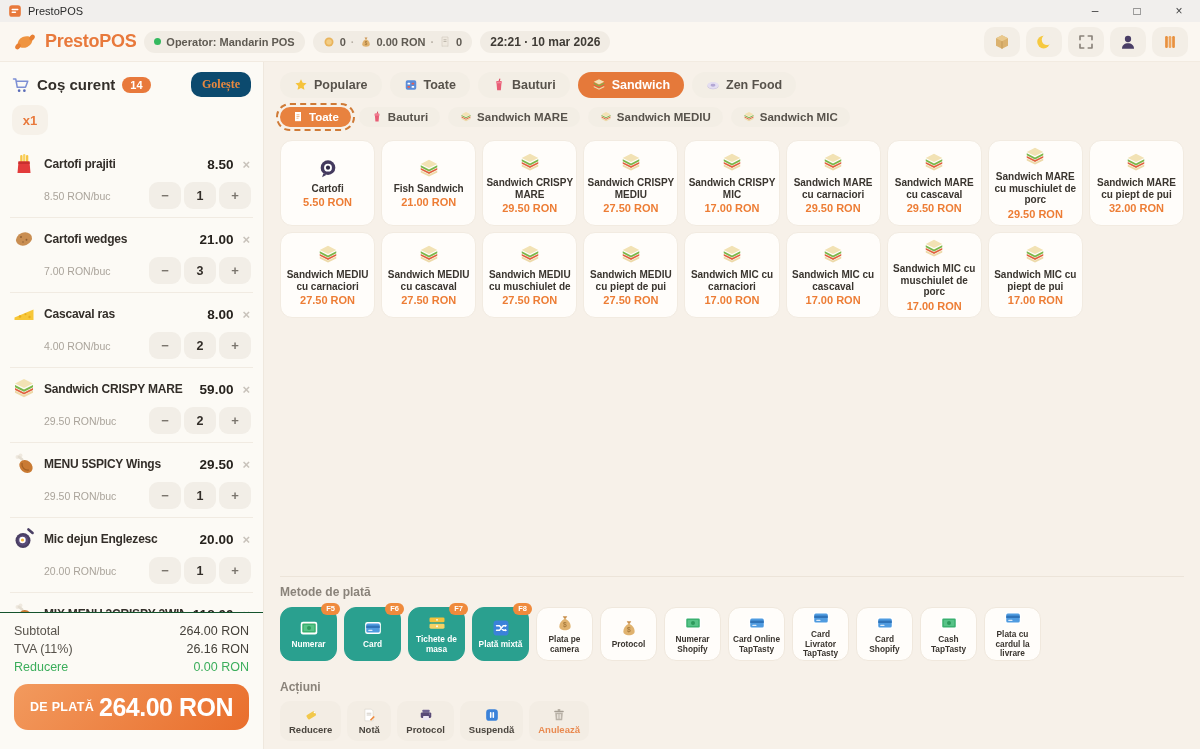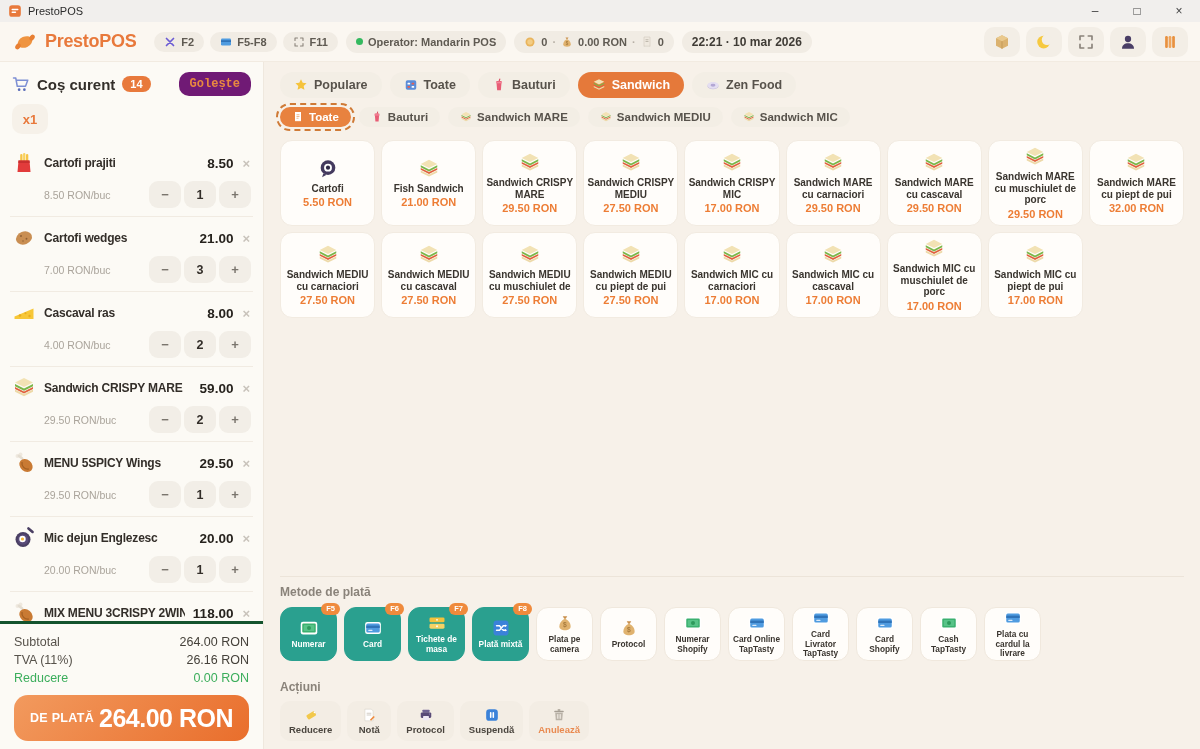--- a/index.html
+++ b/index.html
@@ -29,39 +29,39 @@
   .hdr-btn{width:36px;height:30px;border-radius:10px;background:#f3eee6;display:flex;align-items:center;justify-content:center}
 
   
   .content{flex:1;display:flex;min-height:0}
 
   
   .sidebar{width:264px;flex:none;background:#fcfaf5;border-right:1px solid #efe8de;display:flex;flex-direction:column;min-height:0}
   .cart-head{display:flex;align-items:center;gap:7px;padding:10px 12px 6px}
   .cart-title{font-size:15px;font-weight:800;color:#332f2a}
   .cart-badge{background:#e8793c;color:#fff;font-size:11px;font-weight:800;border-radius:10px;padding:2px 8px}
-  .clear-btn{margin-left:auto;color:#e8883f;background:#701a75;border:none;border-radius:10px;padding:5px 11px;font-size:12px;font-weight:700;font-family:Liberation Mono, monospace}
+  .clear-btn{margin-left:auto;color:#e8883f;background:#0c4a6e;border:none;border-radius:10px;padding:5px 11px;font-size:12px;font-weight:700;font-family:Liberation Serif, serif}
   .search-row{display:flex;gap:7px;padding:2px 12px 8px}
   .search-box{flex:1;background:#f1ede6;border-radius:11px;height:30px;display:flex;align-items:center;gap:6px;padding:0 9px}
   .search-box input{flex:1;border:none;background:transparent;outline:none;font-size:12px;color:#57524b;font-family:inherit;min-width:0}
   .search-box input::placeholder{color:#a9a29a}
   .mult-btn{width:36px;height:30px;border:none;border-radius:10px;background:#f6f1e9;color:#e8793c;font-size:13px;font-weight:800;font-family:inherit}
   .cart-items{flex:1;overflow:hidden;padding:0 10px;min-height:0}
   .cart-item{padding:9px 2px 8px;border-bottom:1px solid #f1ebe2}
   .ci-top{display:flex;align-items:center;gap:8px}
   .ci-name{flex:1;font-size:12px;font-weight:800;color:#332e29;white-space:nowrap;overflow:hidden;letter-spacing:-.2px}
   .ci-total{font-size:13.5px;font-weight:800;color:#26221d;white-space:nowrap}
   .ci-remove{color:#c8c2ba;font-size:13px;font-weight:700;padding:0 1px}
   .ci-bottom{display:flex;align-items:center;margin:6px 0 0 32px}
   .ci-unit{font-size:10.5px;color:#aaa49b;flex:1}
   .stepper{display:flex;gap:3px}
   .step-btn,.step-qty{width:32px;height:27px;border-radius:9px;background:#f2eee7;display:flex;align-items:center;justify-content:center;border:none;font-family:inherit}
   .step-btn{color:#7a756d;font-size:13px;font-weight:700}
   .step-qty{font-size:12.5px;font-weight:800;color:#332e29}
-  .totals{border-top:3px solid #14532d;padding:9px 14px 8px;flex:none}
+  .totals{border-top:1px solid #14532d;padding:9px 14px 19px;flex:none}
   .t-row{display:flex;justify-content:space-between;font-size:12.5px;color:#57524b;line-height:18px}
   .t-row .t-val{color:#45413a}
   .t-row.green,.t-row.green .t-val{color:#3cae5c}
   .pay-btn{margin-top:8px;width:100%;height:46px;border:none;border-radius:14px;background:linear-gradient(135deg,#f29a5e,#e96e2c);color:#fff;display:flex;align-items:center;justify-content:space-between;padding:0 16px;font-family:inherit}
   .pay-label{font-size:12.5px;font-weight:800;letter-spacing:.3px}
   .pay-amount{font-size:25px;font-weight:800;letter-spacing:-.5px}
 
   
   .main{flex:1;display:flex;flex-direction:column;padding:10px 16px 8px;min-width:0}
   .tabs{display:flex;gap:8px}
@@ -113,48 +113,20 @@
   <div class="brand">
     <span class="icon i26">
         <svg viewBox="0 0 24 24">
           <ellipse cx="12" cy="12" rx="7" ry="5" fill="#ef9440" transform="rotate(-25 12 12)"></ellipse>
           <ellipse cx="5.5" cy="16" rx="3" ry="2.2" fill="#e87f33" transform="rotate(-55 5.5 16)"></ellipse>
           <ellipse cx="18.5" cy="8" rx="3" ry="2.2" fill="#e87f33" transform="rotate(-55 18.5 8)"></ellipse>
         </svg>
       </span>
     <span class="brand-name">PrestoPOS</span>
   </div>
-  <div class="shortcuts">
-
-  <div class="pill">
-        <span class="icon i12">
-          <svg viewBox="0 0 24 24">
-            <path d="M5 5 19 19M19 5 5 19" stroke="#6b5bd4" stroke-width="3.4" stroke-linecap="round"></path>
-          </svg>
-        </span>
-        <span>F2</span>
-      </div>
-      <div class="pill">
-        <span class="icon i12">
-          <svg viewBox="0 0 24 24">
-            <rect x="2" y="5" width="20" height="14" rx="2.5" fill="#4f9be0"></rect>
-            <rect x="2" y="8.5" width="20" height="3.5" fill="#2f73b8"></rect>
-          </svg>
-        </span>
-        <span>F5-F8</span>
-      </div>
-      <div class="pill">
-        <span class="icon i12">
-          <svg viewBox="0 0 24 24">
-            <path d="M4 9V4h5M15 4h5v5M20 15v5h-5M9 20H4v-5" fill="none" stroke="#8a837a" stroke-width="2.2" stroke-linecap="round" stroke-linejoin="round"></path>
-          </svg>
-        </span>
-        <span>F11</span>
-      </div>
-    </div>
   <div class="hdr-center">
     <div class="pill">
       <span class="dot"></span>
       <span>Operator: Mandarin POS</span>
     </div>
     <div class="pill">
       <span class="icon i12">
           <svg viewBox="0 0 24 24">
             <circle cx="12" cy="12" r="9" fill="#e9b45c"></circle>
             <circle cx="12" cy="12" r="5.5" fill="#f3cd85"></circle>

